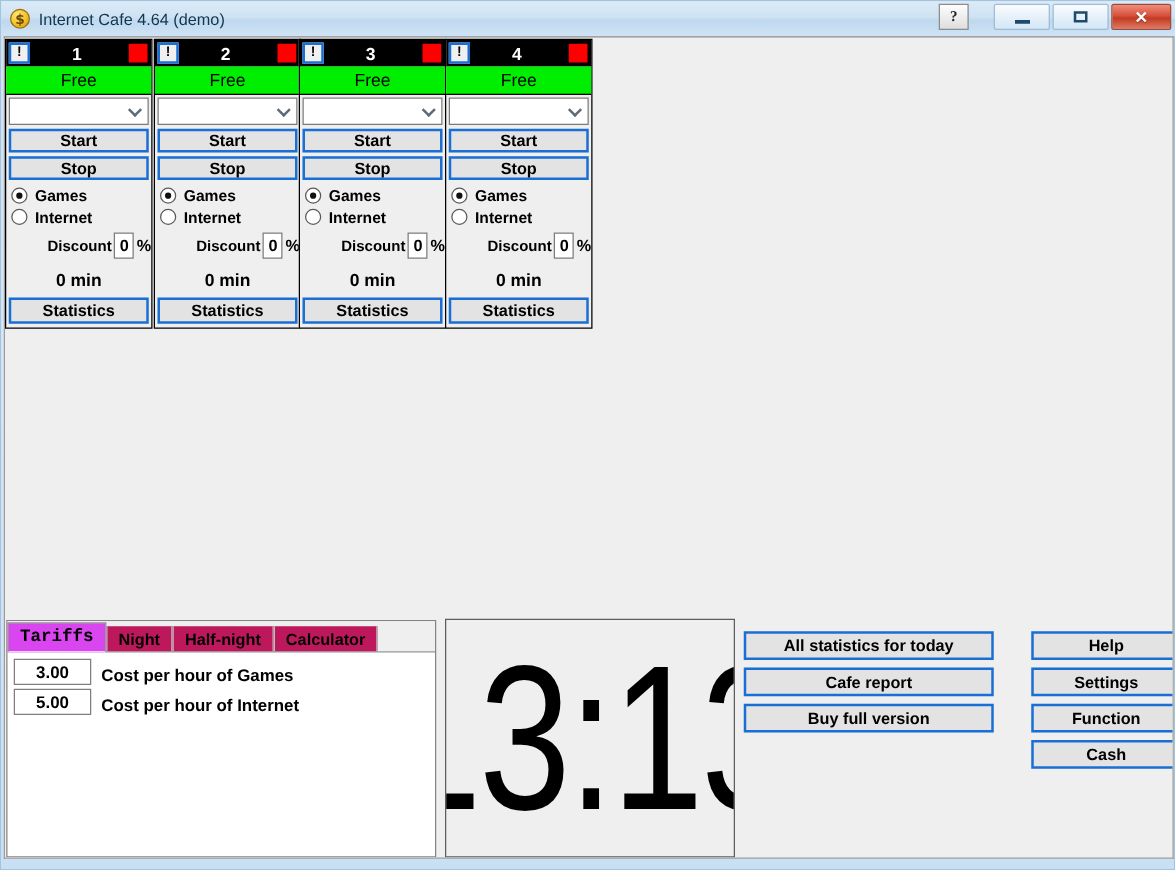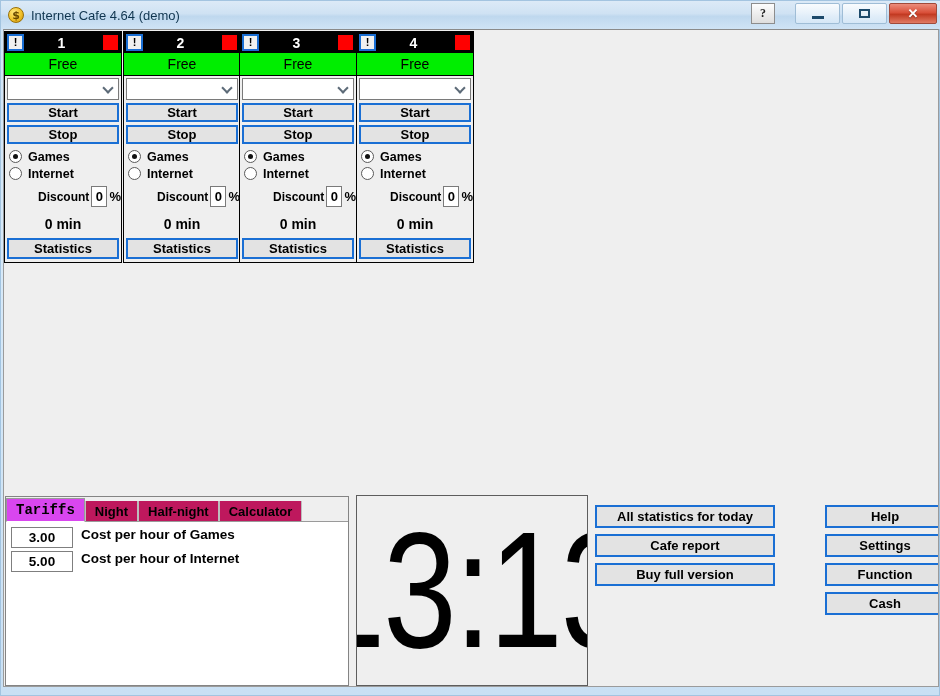--- a/index.html
+++ b/index.html
@@ -357,21 +357,21 @@
     margin-bottom: -1px;
     font-size: 14px;
     z-index: 2;
     font-family: Liberation Mono, monospace;
   }
   .tariff-rows {
     padding: 5px 0 0 5px;
   }
   .tariff-row {
     display: flex;
-    align-items: flex-start;
+    align-items: flex-end;
     margin-bottom: 3px;
   }
   .tariff-val {
     width: 62px;
     height: 21px;
     background: #ffffff;
     border: 1px solid #7f7f7f;
     box-sizing: border-box;
     display: flex;
     align-items: center;
@@ -419,21 +419,21 @@
     position: absolute;
     left: 591px;
     top: 475px;
   }
   #actions-narrow {
     position: absolute;
     left: 821px;
     top: 475px;
   }
   .wide-btn {
-    width: 180px;
+    width: 200px;
     height: 23px;
     margin-bottom: 6px;
   }
   .narrow-btn {
     width: 120px;
     height: 23px;
     margin-bottom: 6px;
   }
 </style>
 </head>

